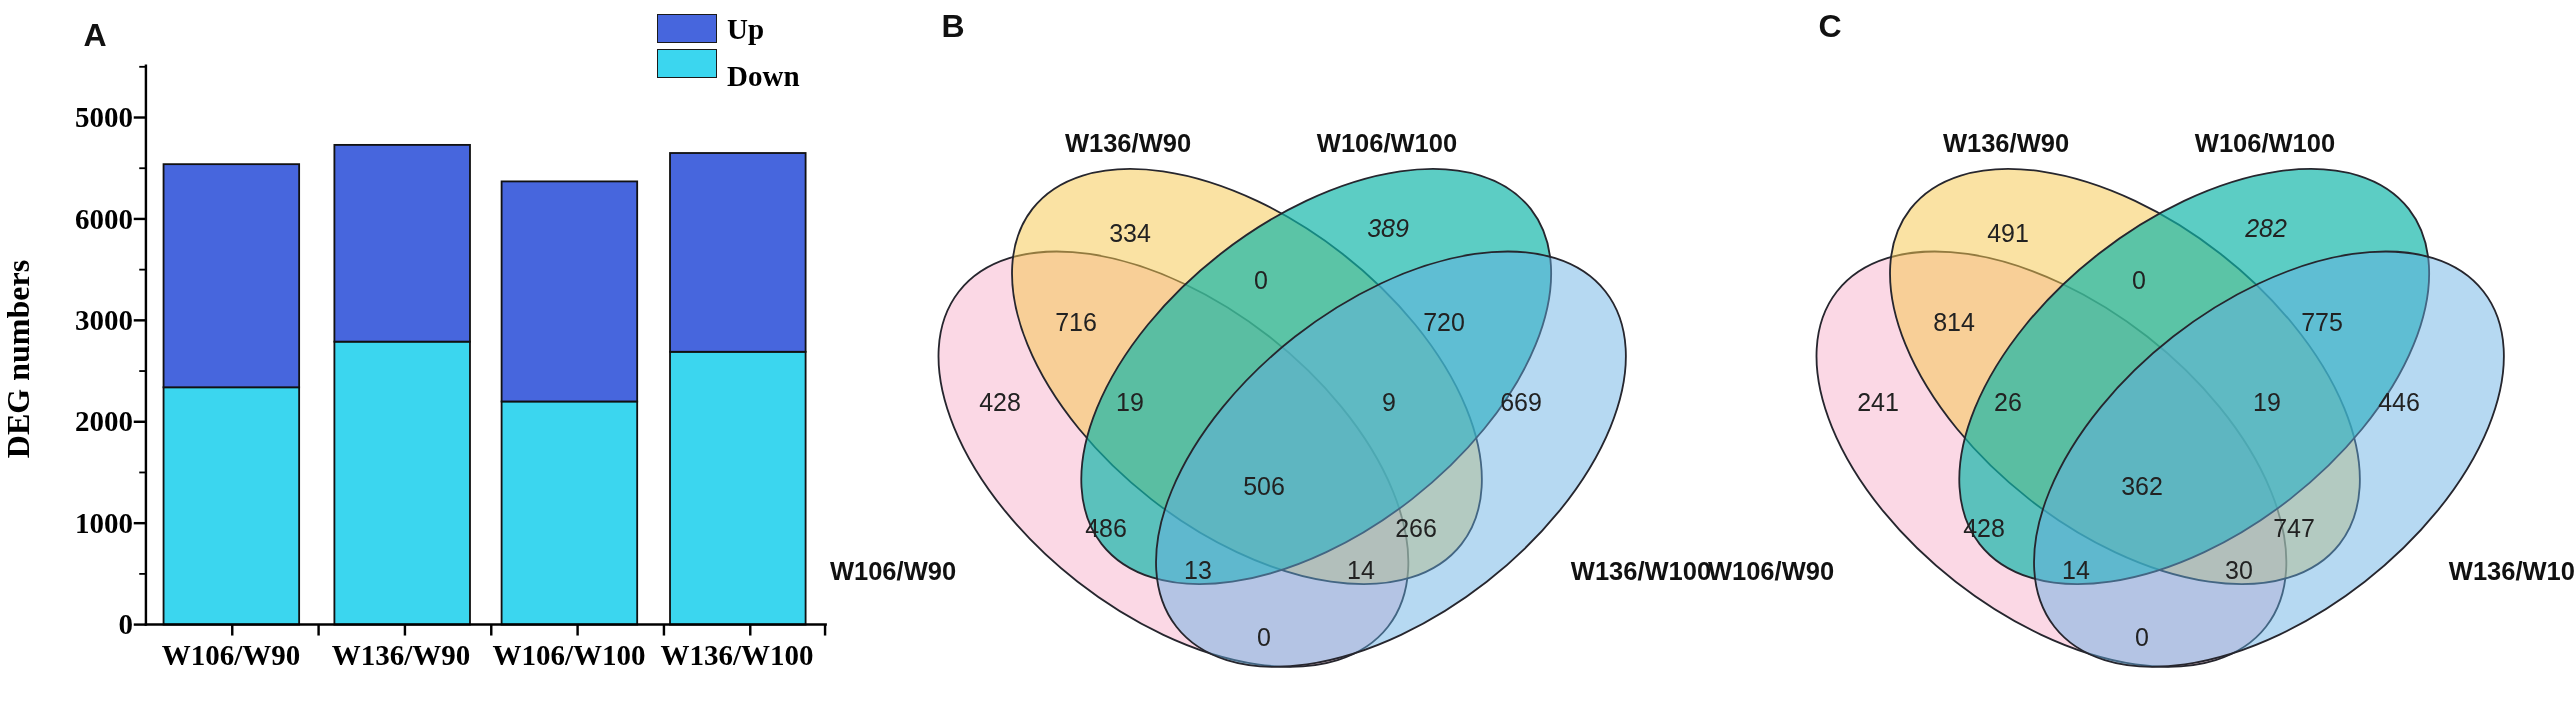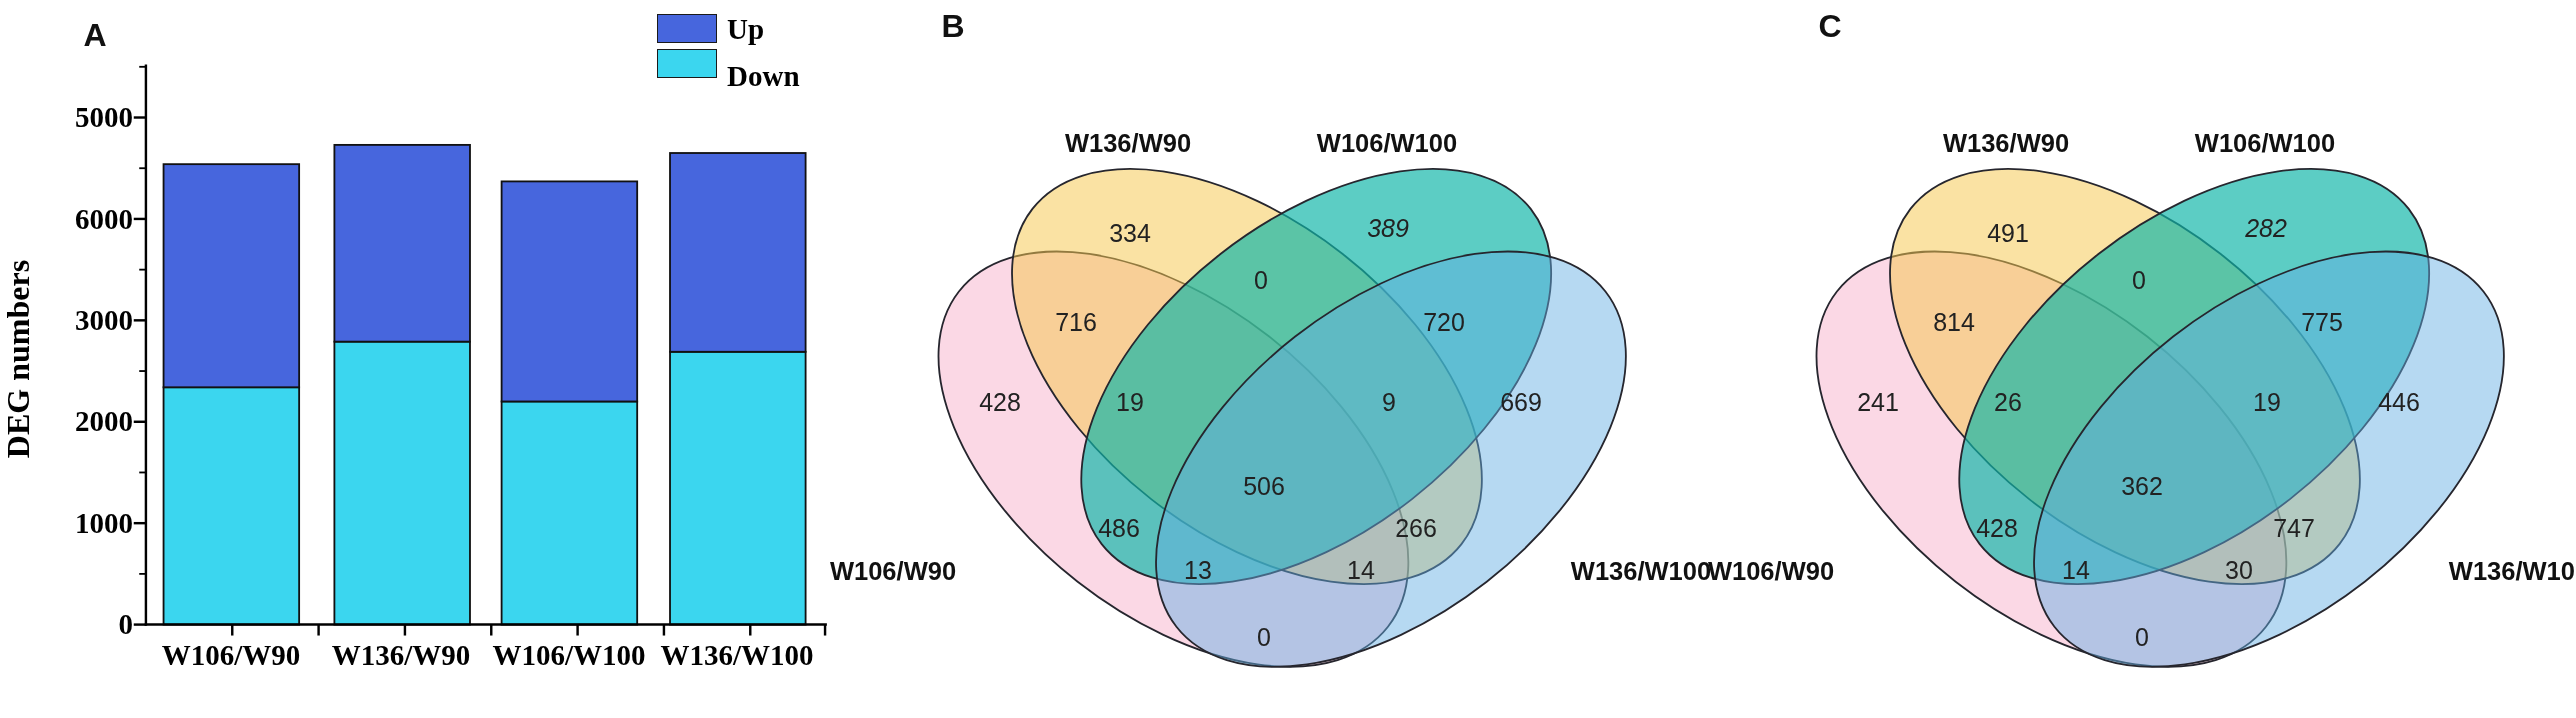--- a/index.html
+++ b/index.html
@@ -31,21 +31,21 @@
                   transform:translate(-50%,-50%);white-space:nowrap;}
   
   .v-label-tl{left:338px;top:143px;}   .v-label-tr{left:597px;top:143px;}
   .v-label-left{left:103px;top:571px;} .v-label-right{left:851px;top:571px;}
   .vr-only-tl{left:340px;top:233px;}   .vr-only-tr{left:598px;top:228px;font-style:italic;}
   .vr-tl-tr{left:471px;top:280px;}
   .vr-l-tl{left:286px;top:322px;}      .vr-tr-r{left:654px;top:322px;}
   .vr-only-l{left:210px;top:402px;}    .vr-l-tl-tr{left:340px;top:402px;}
   .vr-tl-tr-r{left:599px;top:402px;}   .vr-only-r{left:731px;top:402px;}
   .vr-all{left:474px;top:486px;}
-  .vr-l-tr{left:316px;top:528px;margin-left:13px;}      .vr-tl-r{left:626px;top:528px;}
+  .vr-l-tr{left:316px;top:528px;}      .vr-tl-r{left:626px;top:528px;}
   .vr-l-tr-r{left:389px;top:570px;margin-left:19px;}    .vr-l-tl-r{left:571px;top:570px;}
   .vr-l-r{left:474px;top:637px;}
 </style>
 </head>
 <body>
 
 <div id="figure">
 
   <span class="abs ctr panel-letter" style="left:95px;top:35px;">A</span>
 

